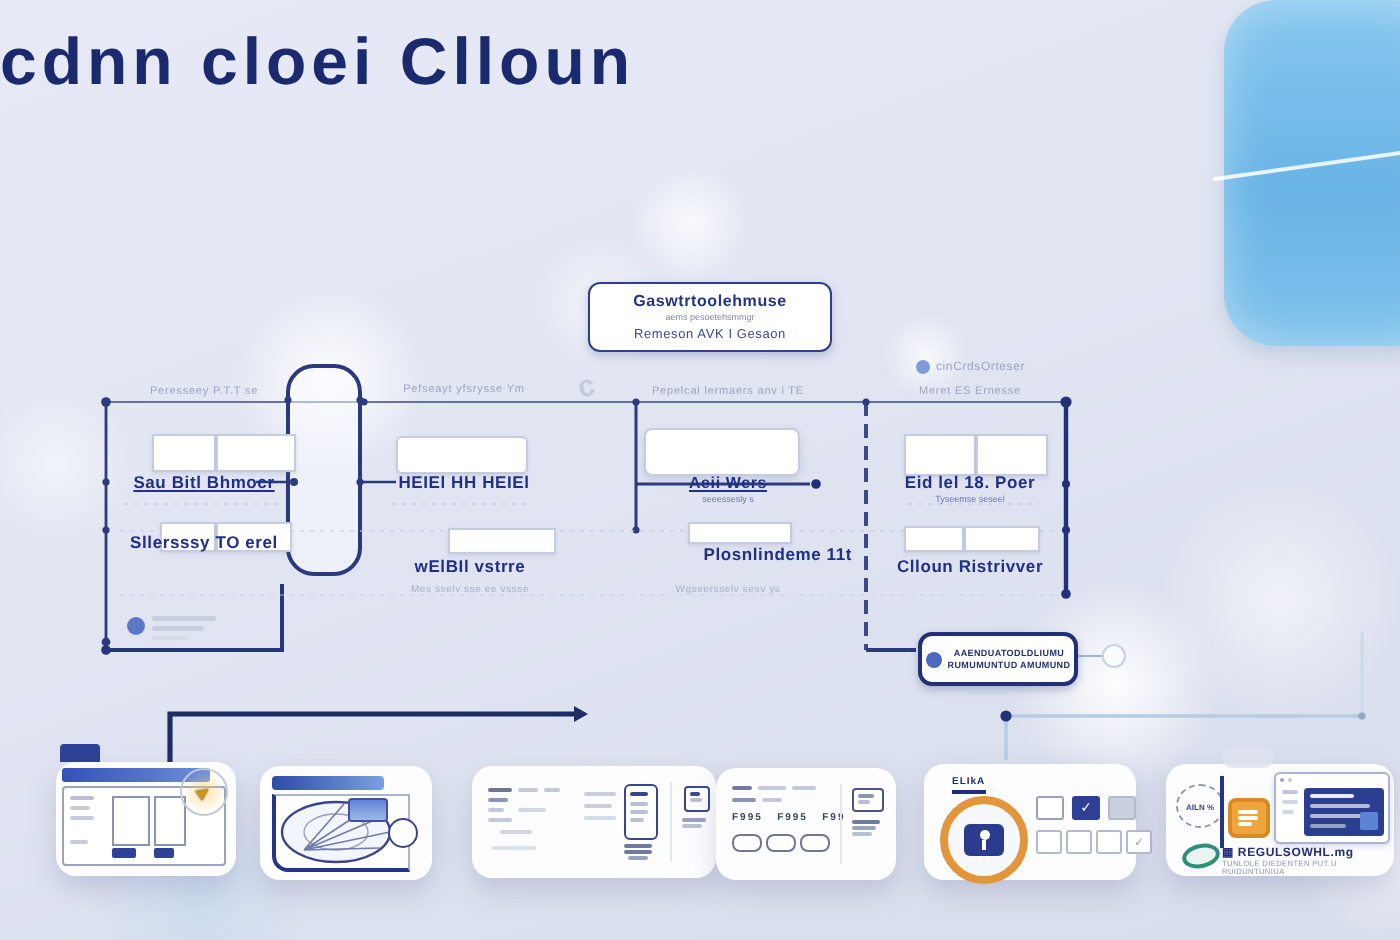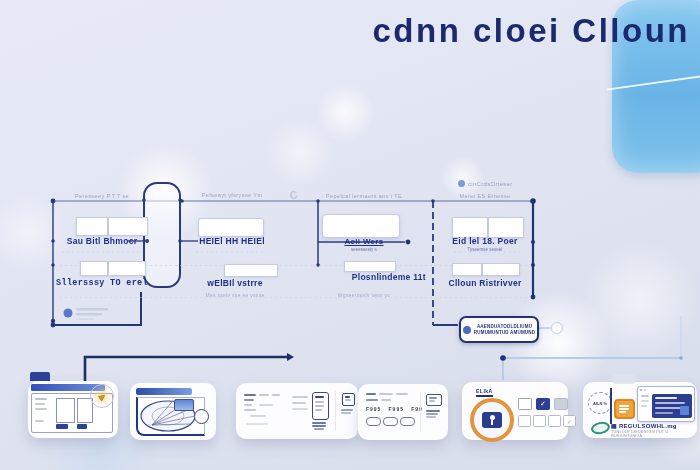--- a/index.html
+++ b/index.html
@@ -19,21 +19,21 @@
       linear-gradient(160deg,#e7eaf6 0%,#e1e5f2 45%,#d8ddeb 100%);
   }
   .abs{position:absolute;}
   .ph{position:absolute;background:#fff;border:1px solid #c5cbe0;box-shadow:0 1px 2px rgba(120,130,170,.18);}
   .collabel{position:absolute;width:124px;text-align:center;font-weight:700;color:#20308a;font-size:8.5px;letter-spacing:.3px;}
   .colheader{position:absolute;width:124px;text-align:center;color:#9aa3c2;font-size:5.5px;letter-spacing:.4px;}
   .colnote{position:absolute;width:124px;text-align:center;color:#6a76ab;font-size:4.5px;}
   .colfooter{position:absolute;width:124px;text-align:center;color:#a7aec9;font-size:5px;letter-spacing:.3px;}
   .card{position:absolute;background:#fdfdff;border-radius:10px;box-shadow:0 6px 14px rgba(110,120,160,.28);}
   .bar{position:absolute;border-radius:1px;}
-  .title{position:absolute;top:12px;left:0;width:690px;text-align:right;color:#1b2a6e;
+  .title{position:absolute;top:12px;left:0;width:690px;text-align:left;color:#1b2a6e;
          font-size:33px;font-weight:600;letter-spacing:2.5px;}
   .banner{position:absolute;left:145px;top:57px;width:410px;height:23px;border-radius:12px;
           background:#24357e;color:#ffffff;font-size:13px;line-height:23px;font-weight:700;
           text-align:center;letter-spacing:.6px;box-shadow:0 2px 5px rgba(40,55,120,.35);}
   .cjk{position:absolute;top:86px;left:0;width:700px;text-align:center;color:#2e3d90;
        font-size:26px;font-weight:700;letter-spacing:8px;}
   .rootbox{position:absolute;left:294px;top:141px;width:116px;background:#ffffff;
            border:1.5px solid #2f3f8e;border-radius:6px;text-align:center;padding:4px 2px 4px 2px;
            box-shadow:0 2px 5px rgba(90,100,150,.3);}
   .rootbox .t{font-size:8px;font-weight:700;color:#22338a;letter-spacing:.3px;}
@@ -120,47 +120,52 @@
     <polygon points="287,353 294,357 287,361" fill="#1f2d66"></polygon>
 
     <circle cx="68" cy="313" r="4.5" fill="#4c6ac0" opacity=".9"></circle>
     <rect x="76" y="308" width="32" height="2.5" rx="1" fill="#c9cfde"></rect>
     <rect x="76" y="313" width="26" height="2.5" rx="1" fill="#c9cfde"></rect>
     <rect x="76" y="318" width="18" height="2" rx="1" fill="#d6dbe8"></rect>
   </svg>
 
   <div class="cglyph">c</div>
 
+  <div class="rootbox">
+    <div class="t">Gaswtrtoolehmuse</div>
+    <div class="s">aems pesoetehsmmgr</div>
+    <div class="c">Remeson AVK I Gesaon</div>
+  </div>
 
   <div class="colheader" style="left:40px;top:193px;">Peresseey P.T.T se</div>
   <div class="colheader" style="left:170px;top:192px;">Pefseayt yfsrysse Ym</div>
   <div class="colheader" style="left:302px;top:193px;">Pepelcal lermaers anv i TE</div>
   <div class="colheader" style="left:423px;top:193px;">Meret ES Ernesse</div>
 
   <div class="ph" style="left:76px;top:217px;width:30px;height:17px;"></div>
   <div class="ph" style="left:108px;top:217px;width:38px;height:17px;"></div>
   <div class="ph" style="left:80px;top:261px;width:26px;height:13px;"></div>
   <div class="ph" style="left:108px;top:261px;width:36px;height:13px;"></div>
   <div class="ph" style="left:198px;top:218px;width:64px;height:17px;border-radius:3px;"></div>
   <div class="ph" style="left:224px;top:264px;width:52px;height:11px;"></div>
   <div class="ph" style="left:322px;top:214px;width:76px;height:22px;border-radius:4px;box-shadow:0 2px 4px rgba(120,130,170,.25);"></div>
   <div class="ph" style="left:344px;top:261px;width:50px;height:9px;"></div>
   <div class="ph" style="left:452px;top:217px;width:34px;height:19px;"></div>
   <div class="ph" style="left:488px;top:217px;width:34px;height:19px;"></div>
   <div class="ph" style="left:452px;top:263px;width:28px;height:11px;"></div>
   <div class="ph" style="left:482px;top:263px;width:36px;height:11px;"></div>
 
-  <div class="collabel" style="left:40px;top:236px;">Sau Bitl Bhmocr</div>
+  <div class="collabel" style="left:40px;top:236px;text-decoration:underline;">Sau Bitl Bhmocr</div>
   <div class="collabel" style="left:170px;top:236px;">HEIEl HH HEIEl</div>
   <div class="collabel" style="left:302px;top:237px;font-size:8px;text-decoration:underline;">Aeii Wers</div>
   <div class="collabel" style="left:423px;top:236px;">Eid lel 18. Poer</div>
   <div class="colnote" style="left:302px;top:247px;">seeessesly s</div>
   <div class="colnote" style="left:423px;top:247px;">Tyseemse seseel</div>
 
-  <div class="collabel" style="left:40px;top:278px;font-family:Liberation Mono, monospace;">Sllersssy TO erel</div>
+  <div class="collabel" style="left:40px;top:266px;">Sllersssy TO erel</div>
   <div class="collabel" style="left:173px;top:278px;">wElBIl vstrre</div>
   <div class="collabel" style="left:302px;top:272px;text-align:right;">Plosnlindeme 11t</div>
   <div class="collabel" style="left:423px;top:278px;">Clloun Ristrivver</div>
   <div class="colfooter" style="left:173px;top:292px;">Mes sselv sse ee vssse</div>
   <div class="colfooter" style="left:302px;top:292px;">Wgseersselv sesv ys</div>
 
   <div class="badge">
     <div class="dot"></div>
     <div class="lbl">cinCrdsOrteser</div>
   </div>

